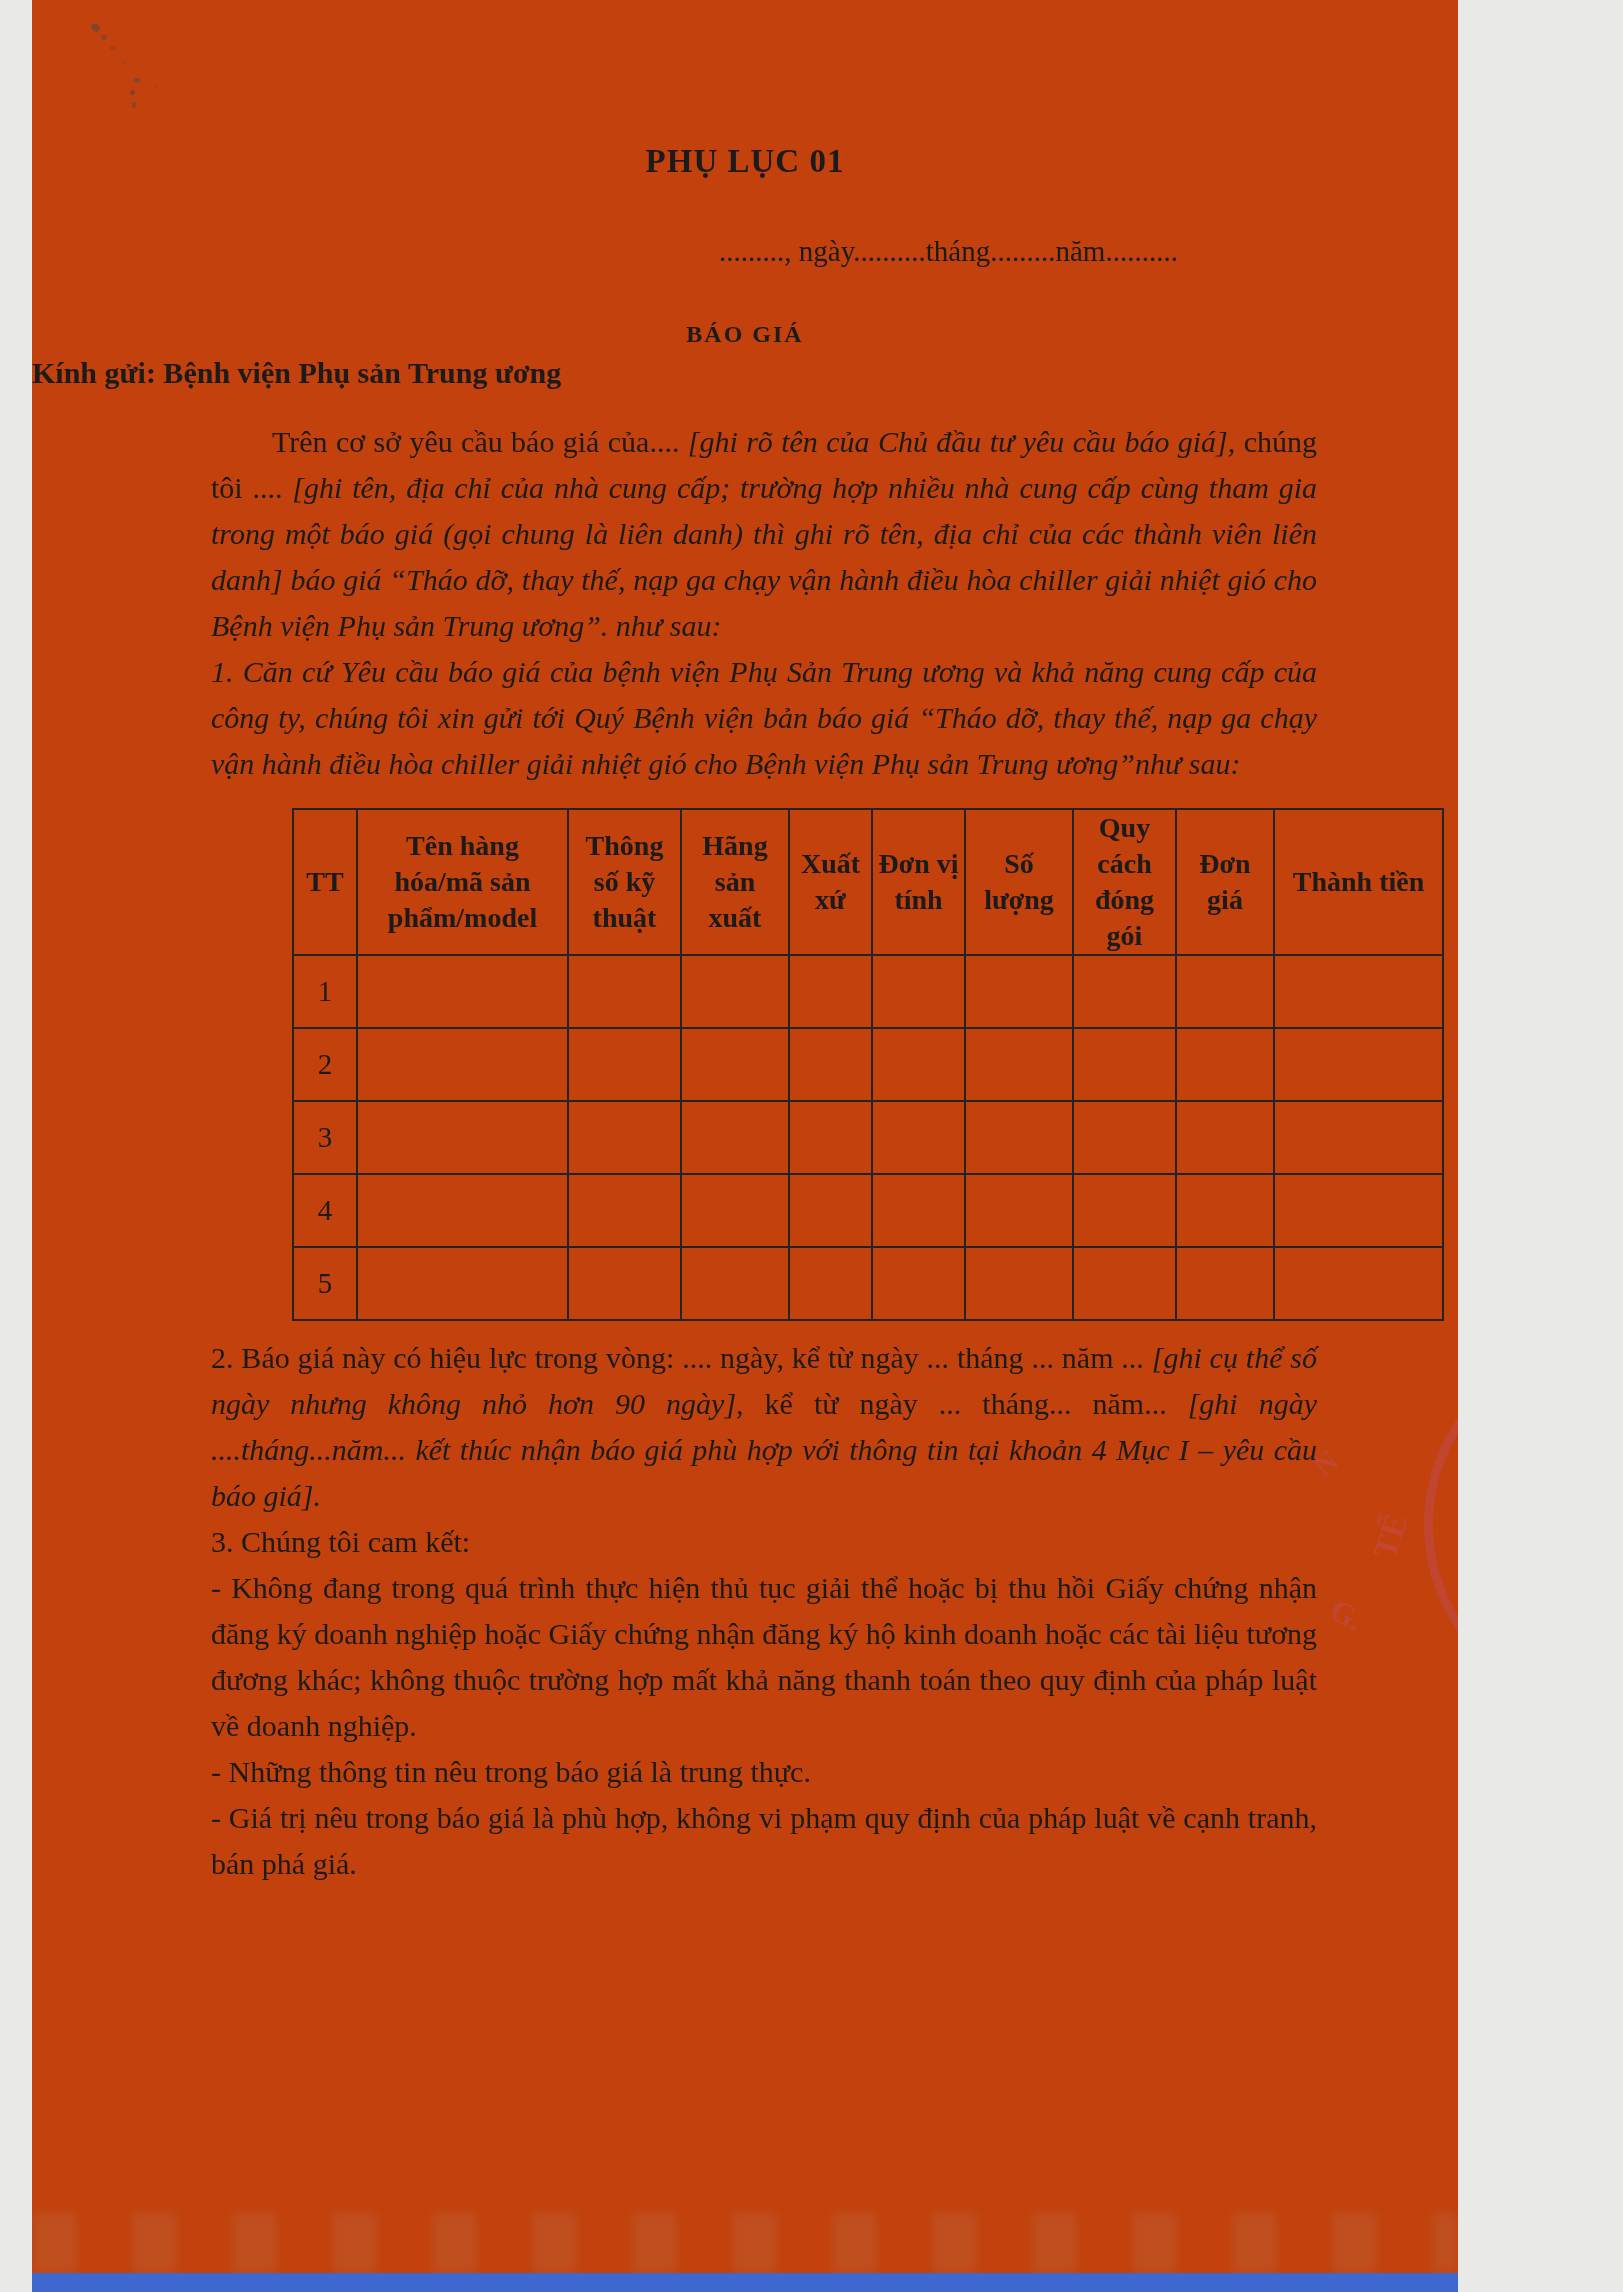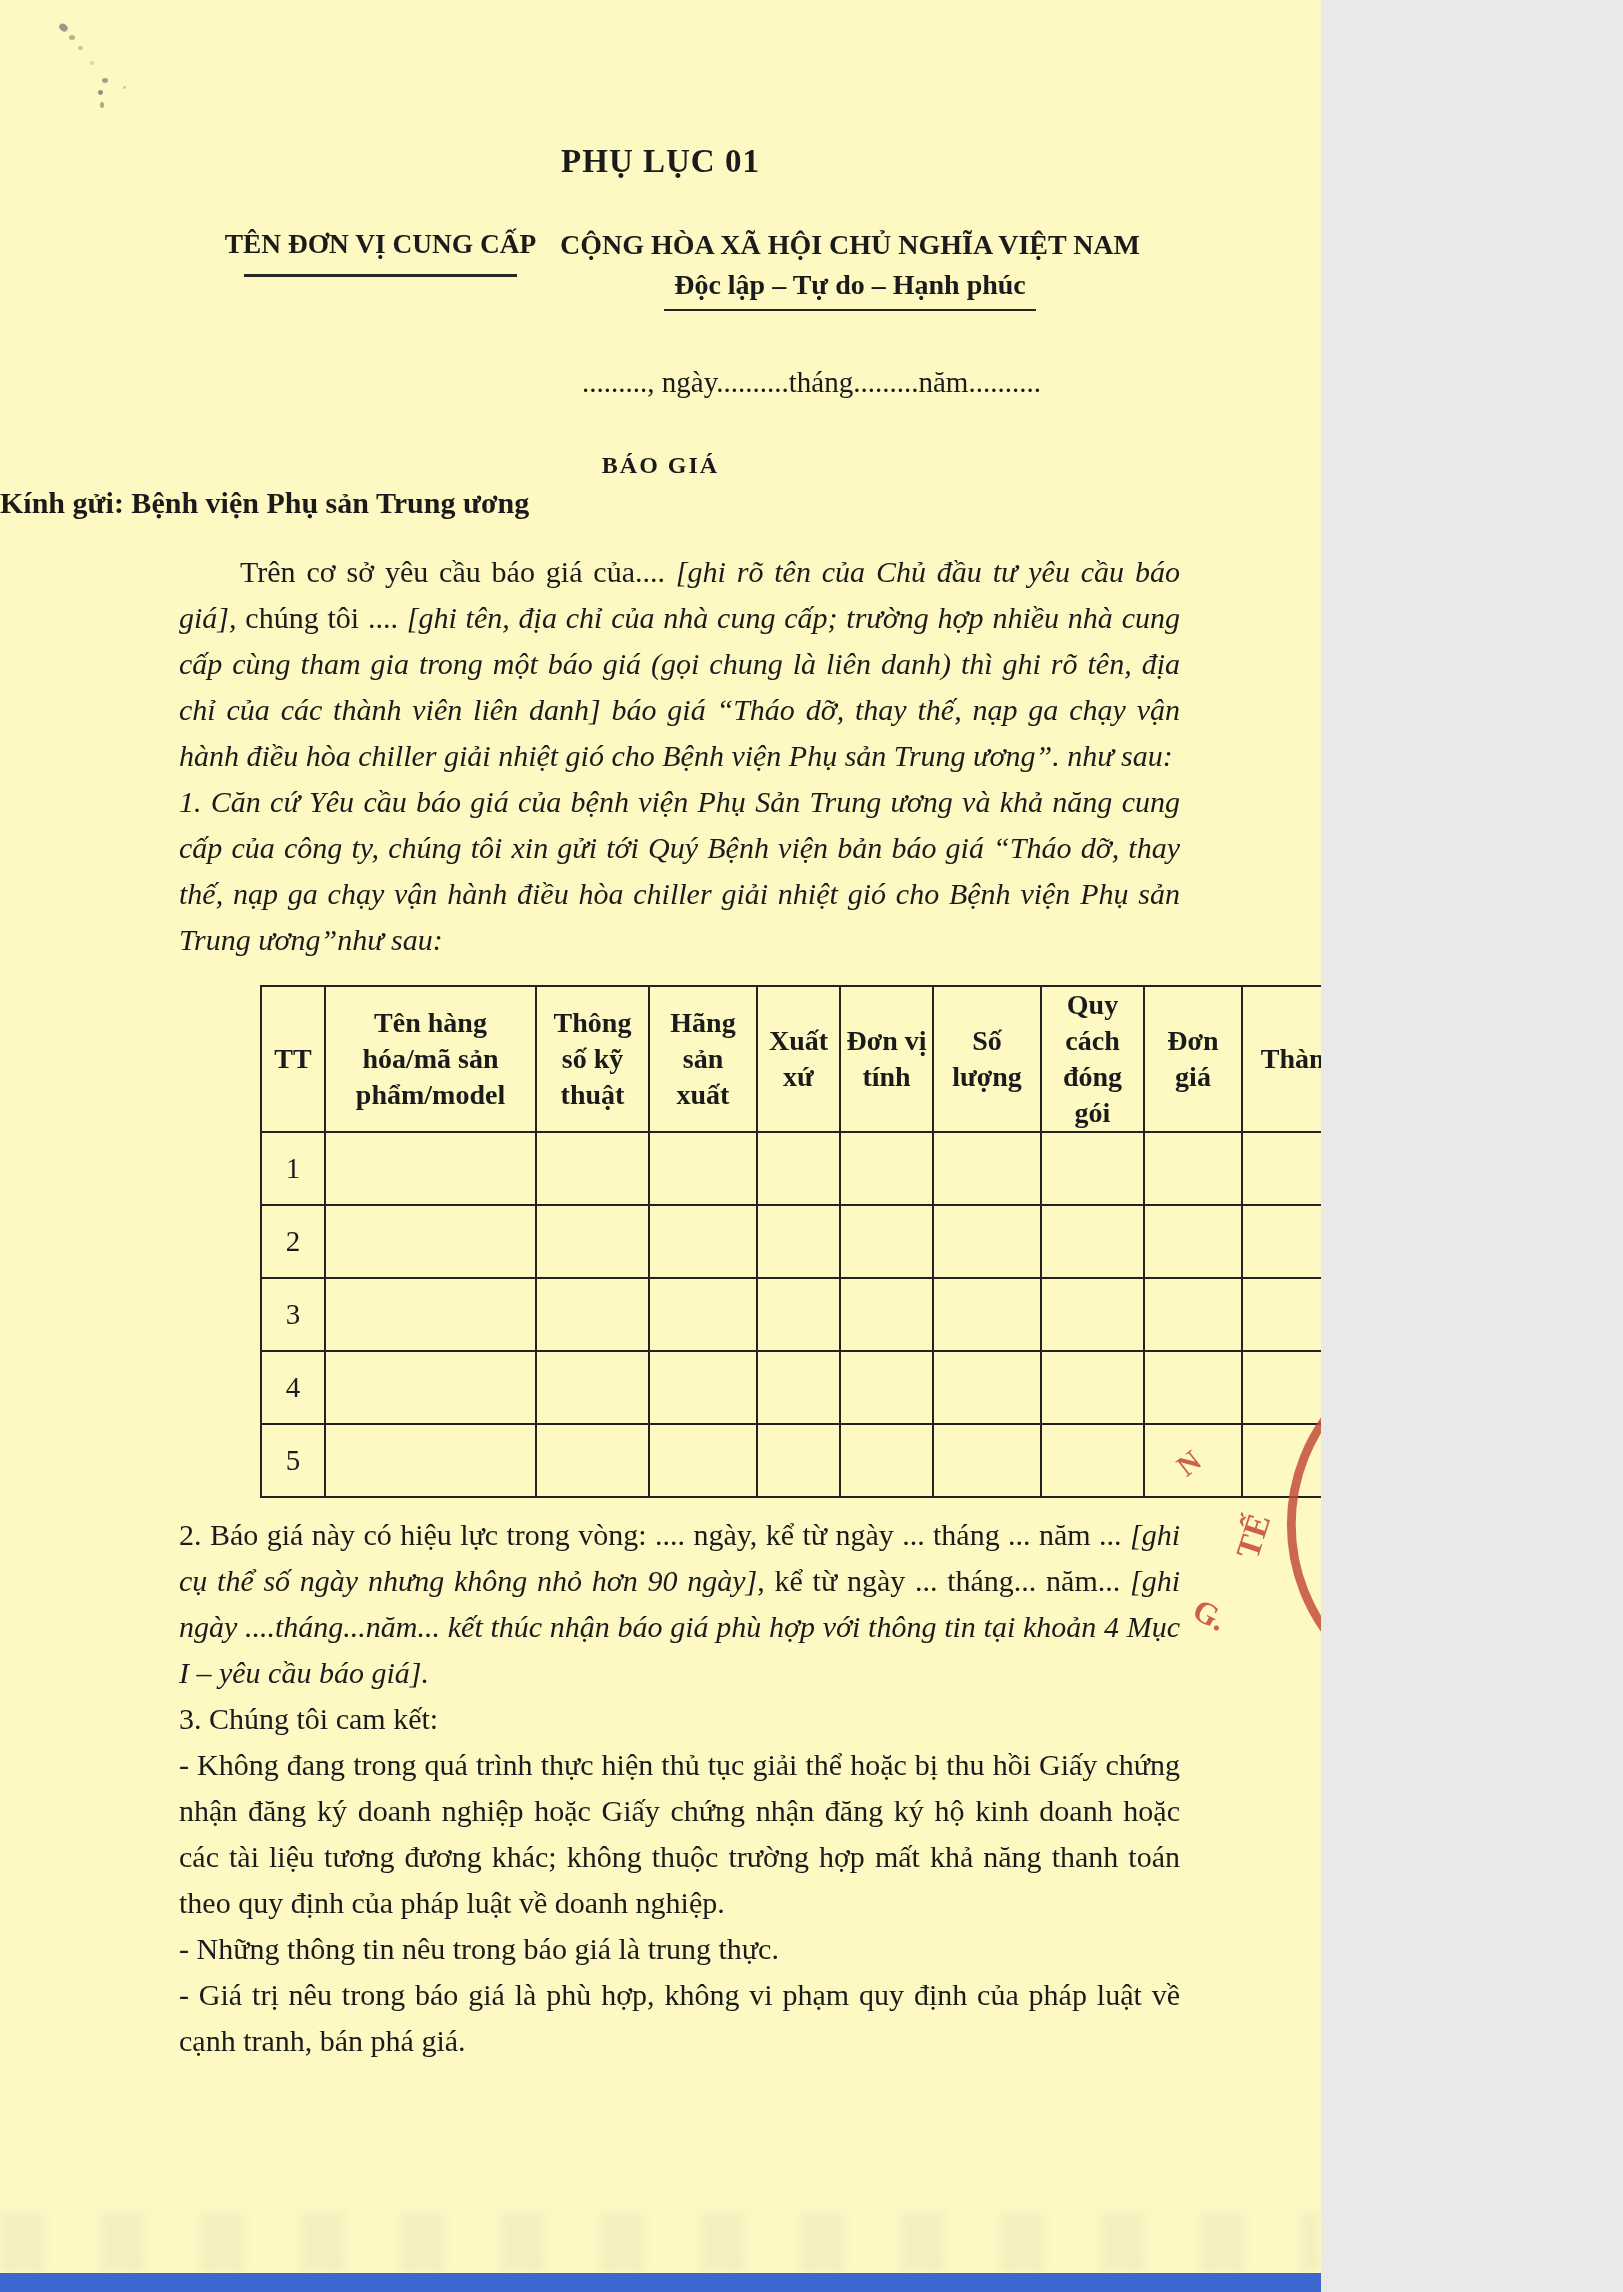--- a/index.html
+++ b/index.html
@@ -1,19 +1,19 @@
 <!DOCTYPE html>
 <html lang="vi"><head>
 <meta charset="utf-8">
 <style>
   html,body { margin:0; padding:0; background:#e9e9e7; }
   .page {
-    position:relative; width:1321px; height:2293px;
-    background:#fef9c3; overflow:hidden;
-    font-family:"Liberation Serif", serif; color:#1b1b1b;
+    position:relative; width:1426px; height:2293px;
+    background:#c2410c; overflow:hidden;
+    font-family:"Liberation Serif", serif; color:#1b1b1b;margin-left:32px;
   }
   
   .speck { position:absolute; background:#4a4a4a; border-radius:50%; }
   .s1{left:59px; top:23.5px; width:8.8px; height:6.9px; opacity:.55; transform:rotate(35deg);}
   .s2{left:69px; top:35px; width:5.9px; height:4.9px; opacity:.40;}
   .s3{left:78px; top:46px; width:4.9px; height:3.9px; opacity:.30;}
   .s4{left:90px; top:61px; width:3.9px; height:3.9px; opacity:.20;}
   .s5{left:102px; top:78px; width:5.9px; height:4.9px; opacity:.50;}
   .s6{left:98px; top:90px; width:4.9px; height:4.9px; opacity:.60;}
   .s7{left:100px; top:102px; width:3.9px; height:5.9px; opacity:.45;}
@@ -77,30 +77,20 @@
   <span class="speck s4"></span>
   <span class="speck s5"></span>
   <span class="speck s6"></span>
   <span class="speck s7"></span>
   <span class="speck s8"></span>
 
   <div class="title-block">
     <div class="appendix-title">PHỤ LỤC 01</div>
   </div>
 
-  <div class="header-row">
-    <div class="supplier-block">
-      <div class="supplier-label">TÊN ĐƠN VỊ CUNG CẤP</div>
-      <div class="supplier-underline"></div>
-    </div>
-    <div class="national-block">
-      <div class="national-line1">CỘNG HÒA XÃ HỘI CHỦ NGHĨA VIỆT NAM</div>
-      <div class="national-line2">Độc lập – Tự do – Hạnh phúc</div>
-    </div>
-  </div>
 
   <div class="date-line">........., ngày..........tháng.........năm..........</div>
 
   <div class="doc-title">BÁO GIÁ</div>
   <div class="recipient">Kính gửi: Bệnh viện  Phụ sản Trung ương</div>
 
   <div class="body-text">
     <p class="indent"><span>Trên cơ sở yêu cầu báo giá của.... </span><span class="it">[ghi rõ tên của Chủ đầu tư yêu cầu báo giá], </span><span>chúng tôi .... </span><span class="it">[ghi tên, địa chỉ của nhà cung cấp; trường hợp nhiều nhà cung cấp cùng tham gia trong một báo giá (gọi chung là liên danh) thì ghi rõ tên, địa chỉ của các thành viên liên danh] báo giá “Tháo dỡ, thay thế, nạp ga chạy vận hành điều hòa chiller giải nhiệt gió cho Bệnh viện Phụ sản Trung ương”. như sau:</span></p>
     <p class="it">1. Căn cứ Yêu cầu báo giá của bệnh viện Phụ Sản Trung ương và khả năng cung cấp của công ty, chúng tôi xin gửi tới Quý Bệnh viện bản báo giá “Tháo dỡ, thay thế, nạp ga chạy vận hành điều hòa chiller giải nhiệt gió cho Bệnh viện Phụ sản Trung ương”như sau:</p>
   </div>

